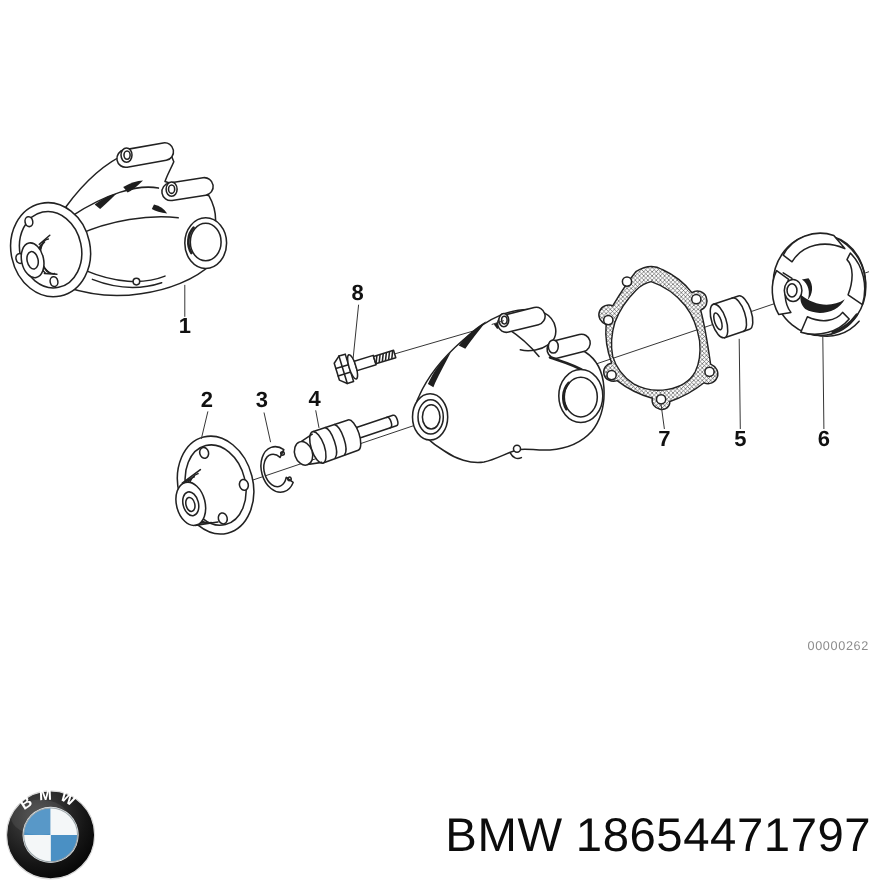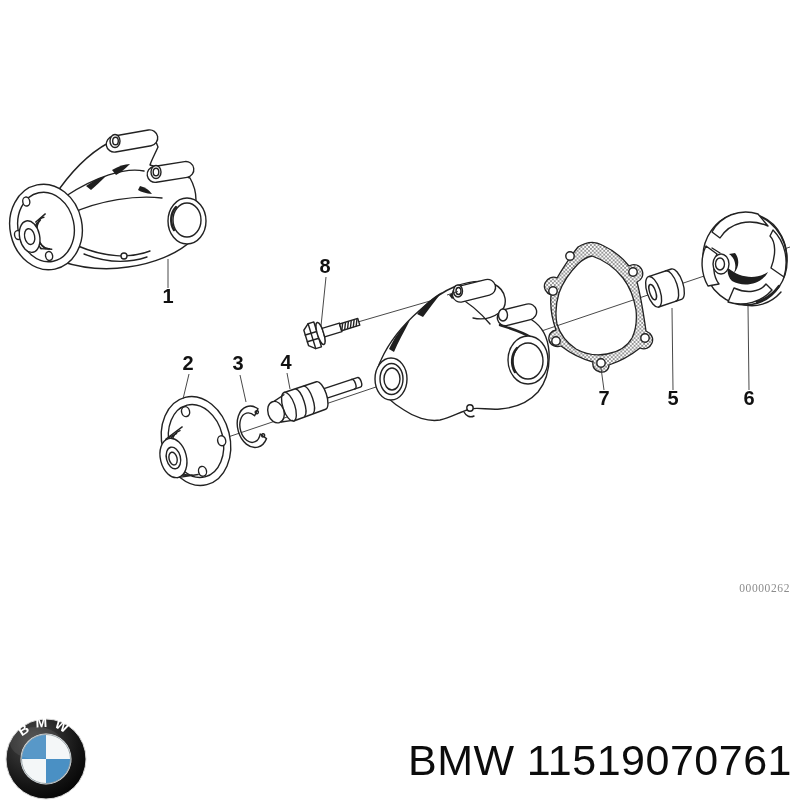--- a/index.html
+++ b/index.html
@@ -1,20 +1,20 @@
 <!DOCTYPE html>
 <html><head>
 <meta charset="utf-8">
 <style>
   html,body{margin:0;padding:0;background:#fff;}
   .page{position:relative;width:800px;height:800px;background:#ffffff;overflow:hidden;
         font-family:"Liberation Sans",sans-serif;}
   .diagram-svg{position:absolute;left:0;top:0;}
   .watermark{position:absolute;top:582px;right:10px;font-size:11.5px;color:#8c8c8c;
-             letter-spacing:0.6px;font-family:Liberation Serif, serif;}
+             letter-spacing:0.6px;font-family:Liberation Sans, sans-serif;}
   .footer-logo{position:absolute;left:4px;top:717px;width:84px;height:84px;}
   .part-title{position:absolute;top:736px;right:8px;font-size:43px;color:#0c0c0c;
               display:flex;gap:12px;white-space:nowrap;letter-spacing:0.5px;}
   
   .ln{stroke:#222;stroke-width:1.4;fill:none;stroke-linecap:round;stroke-linejoin:round;}
   .w{fill:#fff;stroke:#222;stroke-width:1.4;stroke-linejoin:round;}
   .thin{stroke:#333;stroke-width:0.9;fill:none;}
   .s2{stroke:#222;stroke-width:2.4;fill:none;stroke-linecap:round;}
   .dk{fill:#1e1e1e;stroke:none;}
   .lbl{font:700 20px "Liberation Sans",sans-serif;fill:#111;text-anchor:middle;}
@@ -256,17 +256,17 @@
       <path d="M0,0 L0,24.5 A24.5,24.5 0 0 1 -24.5,0 Z" fill="#f4f7f8"></path>
       <circle r="24.5" fill="none" stroke="#9aa4a8" stroke-width="1"></circle>
       <path id="logo-arc" d="M -31,-8 A 32,32 0 0 1 31,-8" fill="none"></path>
       <text class="logo-letters">
         <textPath href="#logo-arc" startOffset="50%" text-anchor="middle">BMW</textPath>
       </text>
       <ellipse cx="-10" cy="-16" rx="26" ry="16" fill="#ffffff" opacity="0.08"></ellipse>
     </svg>
     <div class="part-title">
       <span>BMW</span>
-      <span>11519070761</span>
+      <span>18654471797</span>
     </div>
   </div>
 
 </div>
 
 </body></html>

